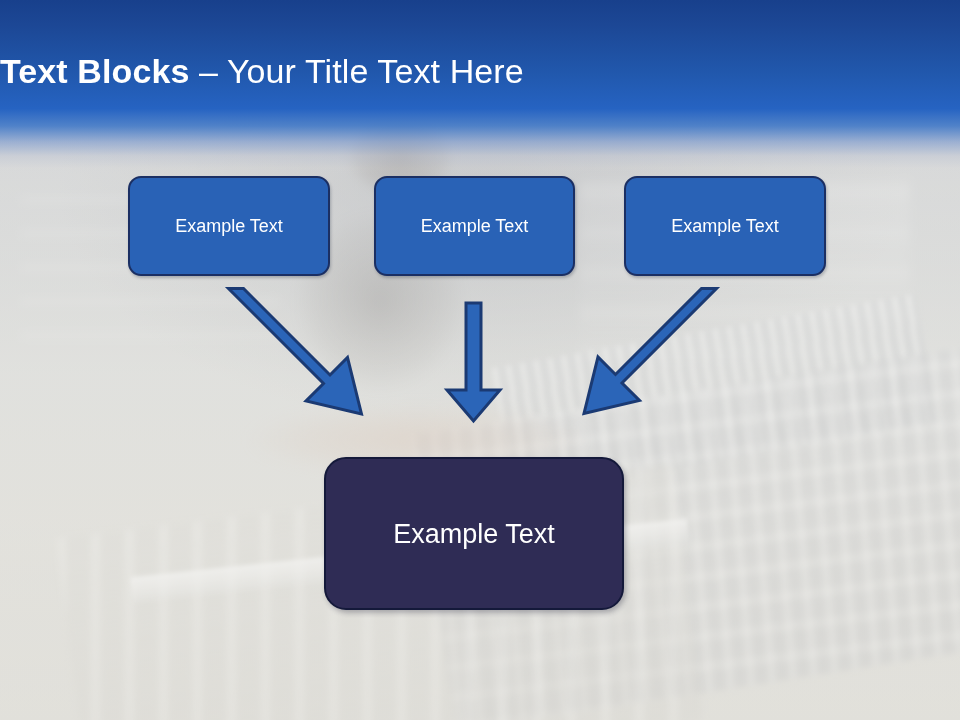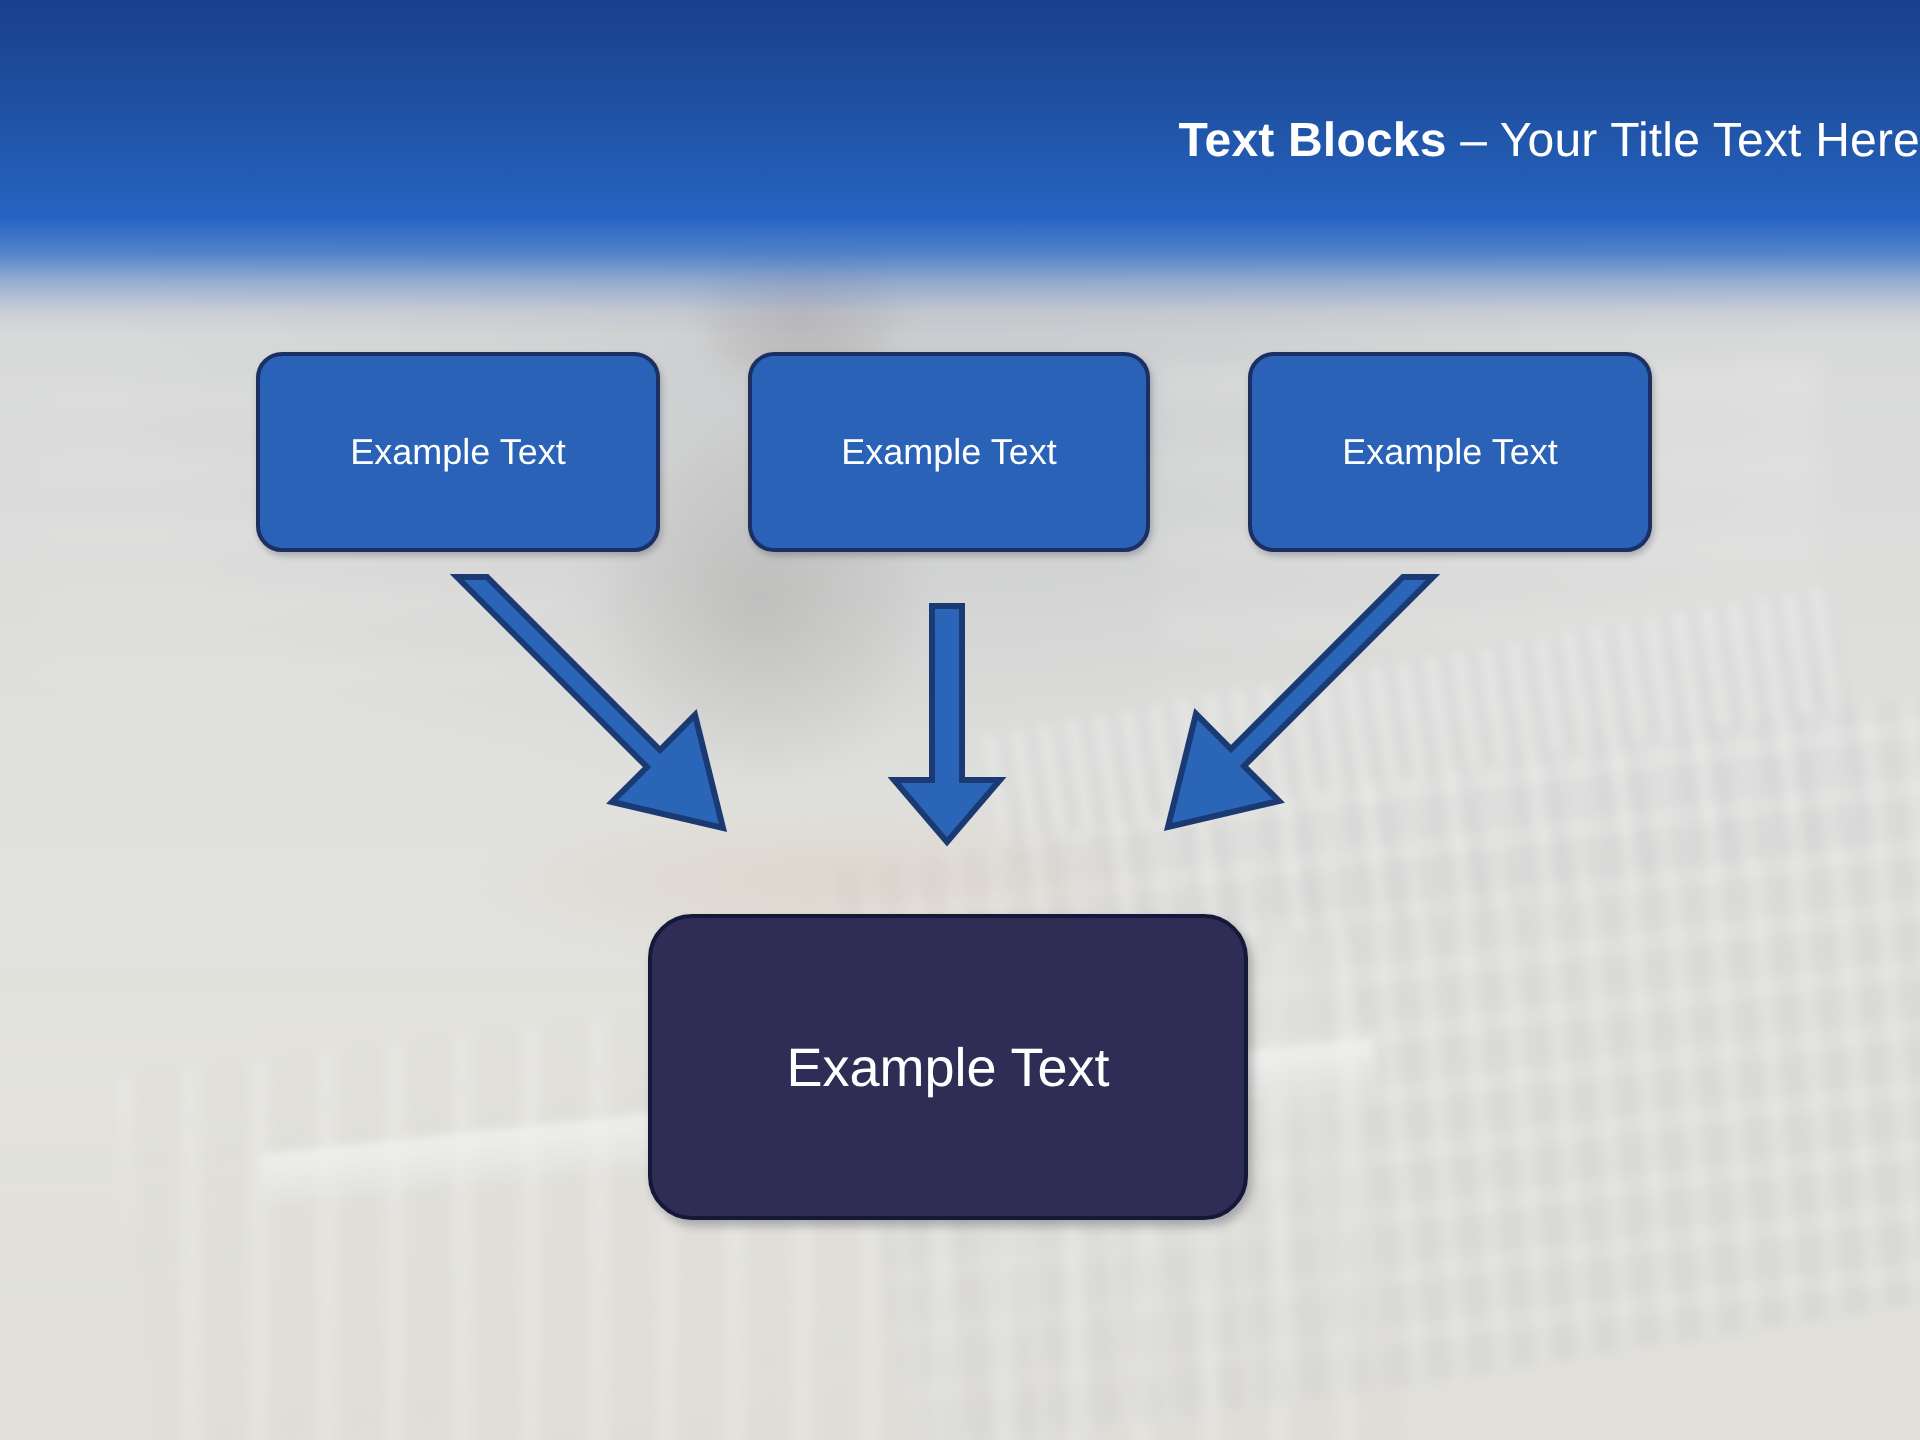--- a/index.html
+++ b/index.html
@@ -134,23 +134,23 @@
       rgba(118,150,205,0.62) 81%,
       rgba(175,185,208,0.34) 89%,
       rgba(210,212,216,0.10) 96%,
       rgba(216,216,214,0) 100%);
   }
 
   .slide-title {
     position: absolute;
     left: 0; top: 50px;
     width: 100%;
-    text-align: right;
+    text-align: left;
     color: #ffffff;
-    font-size: 24px;
+    font-size: 34px;
     line-height: 42px;
     letter-spacing: 0.1px;
     white-space: nowrap;
   }
   .slide-title .t-bold { font-weight: bold; }
   .slide-title .t-light { font-weight: normal; }
 
   
   .tbox {
     position: absolute;

